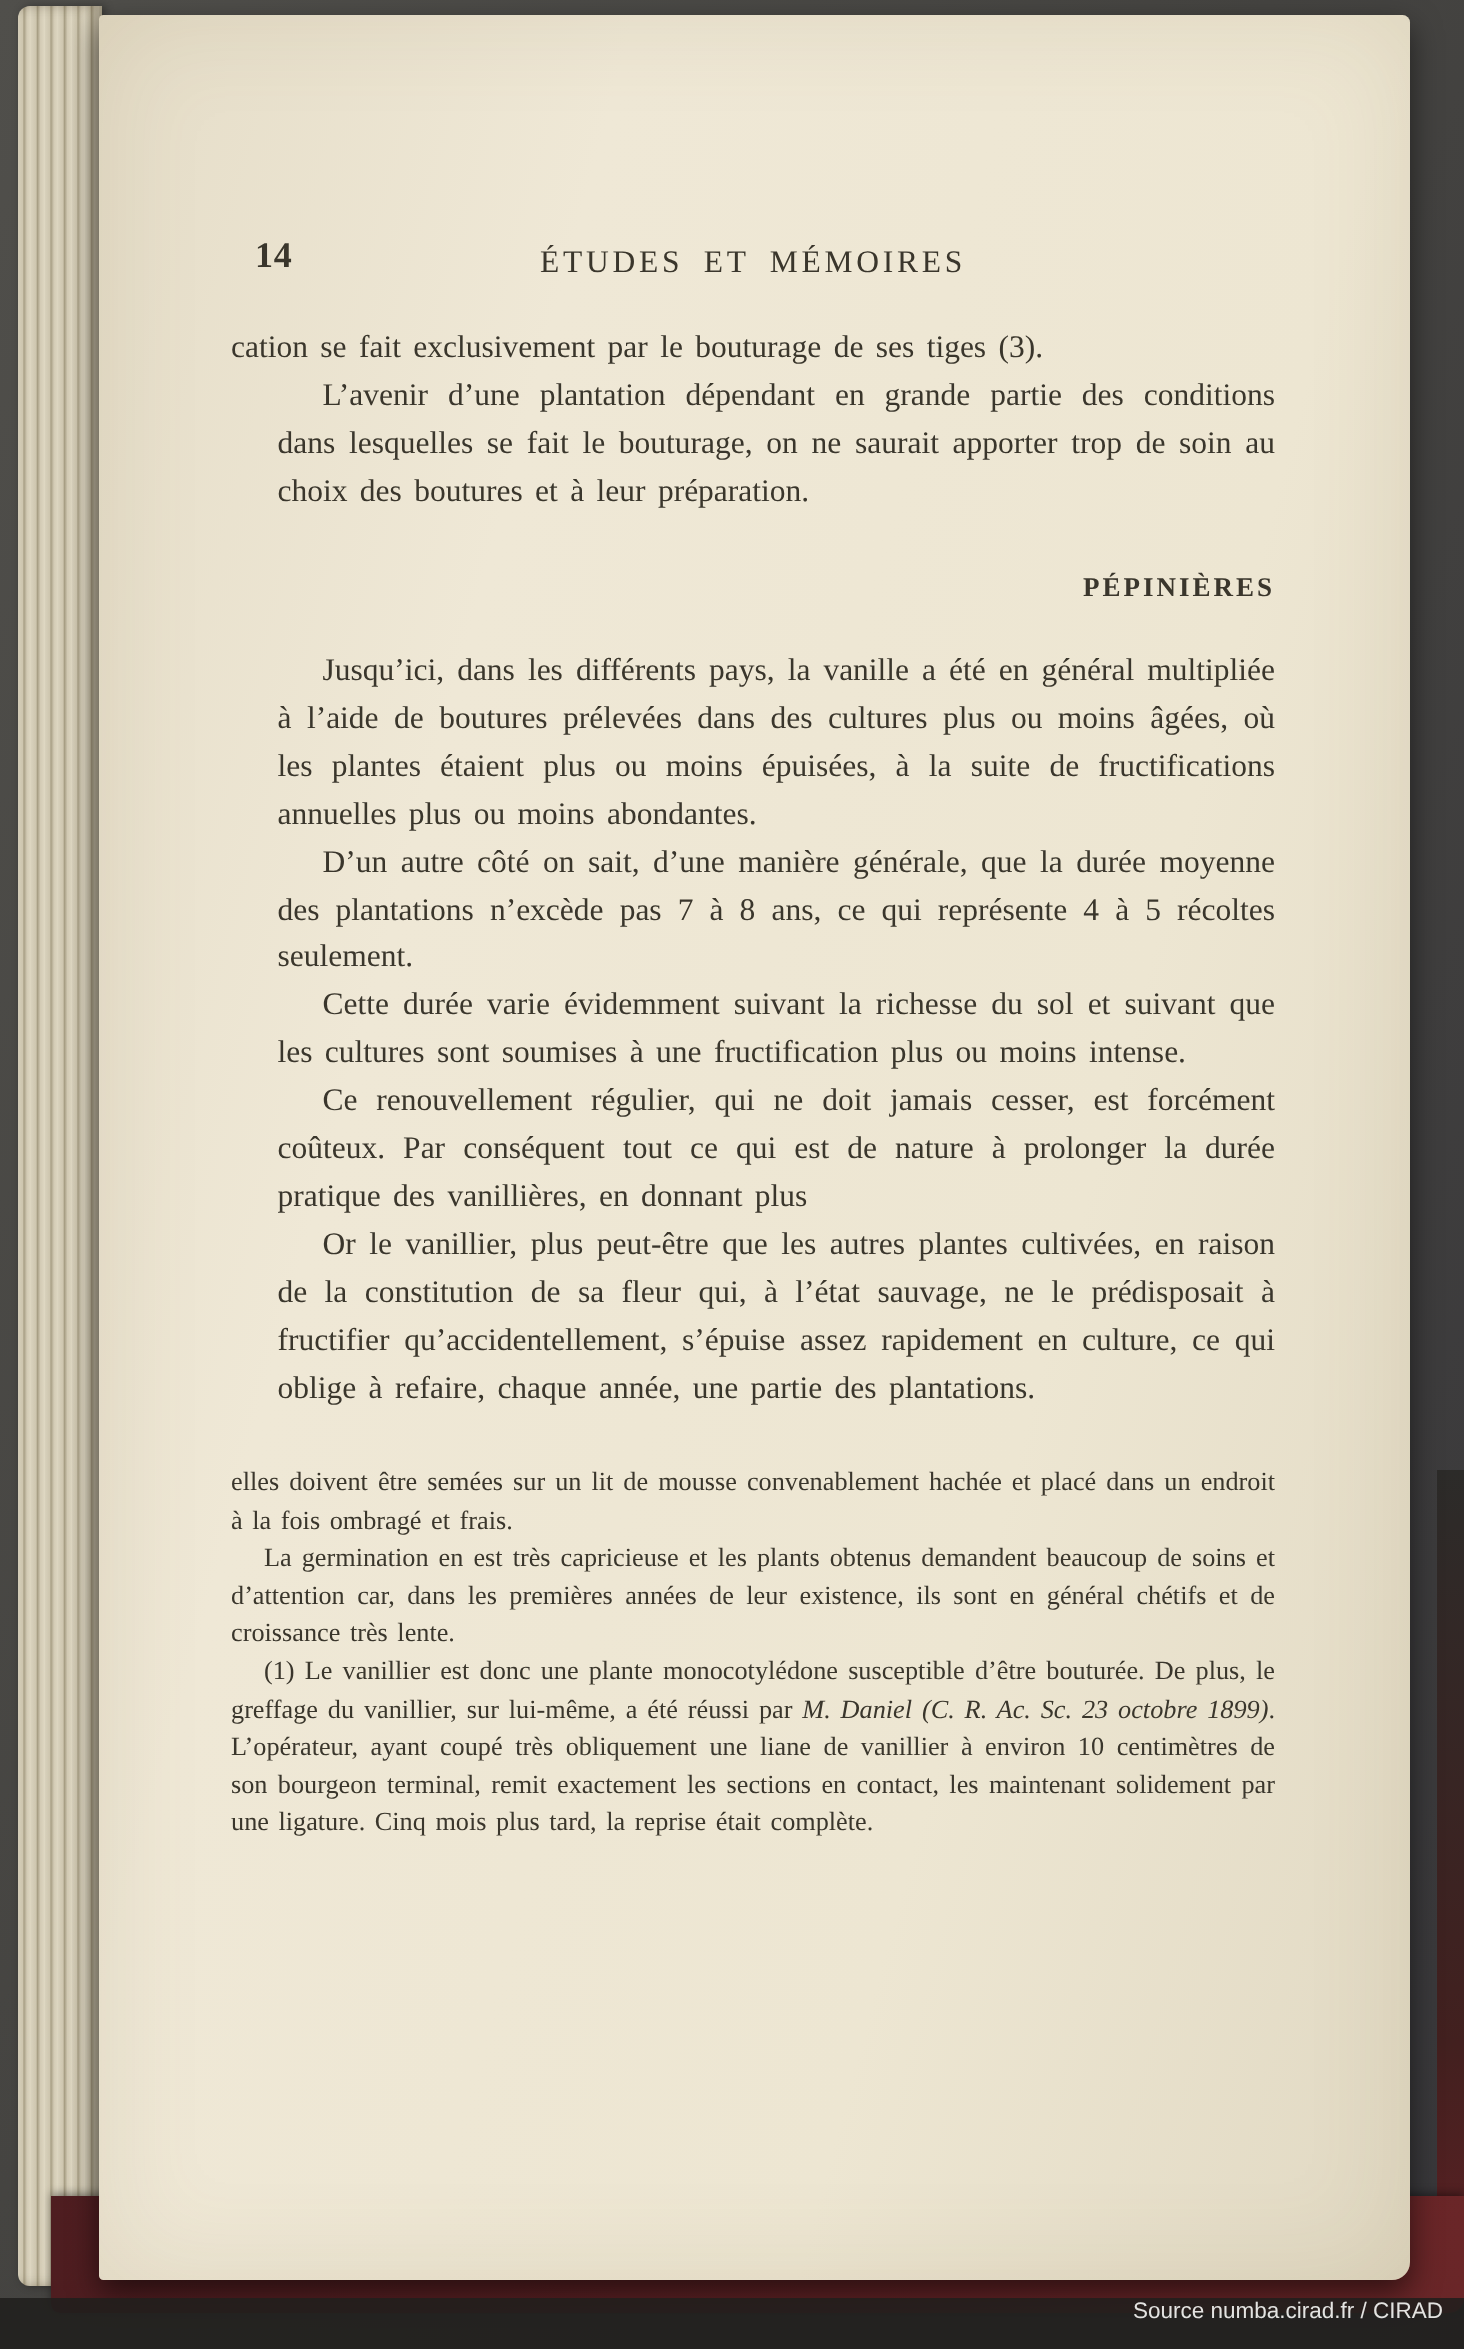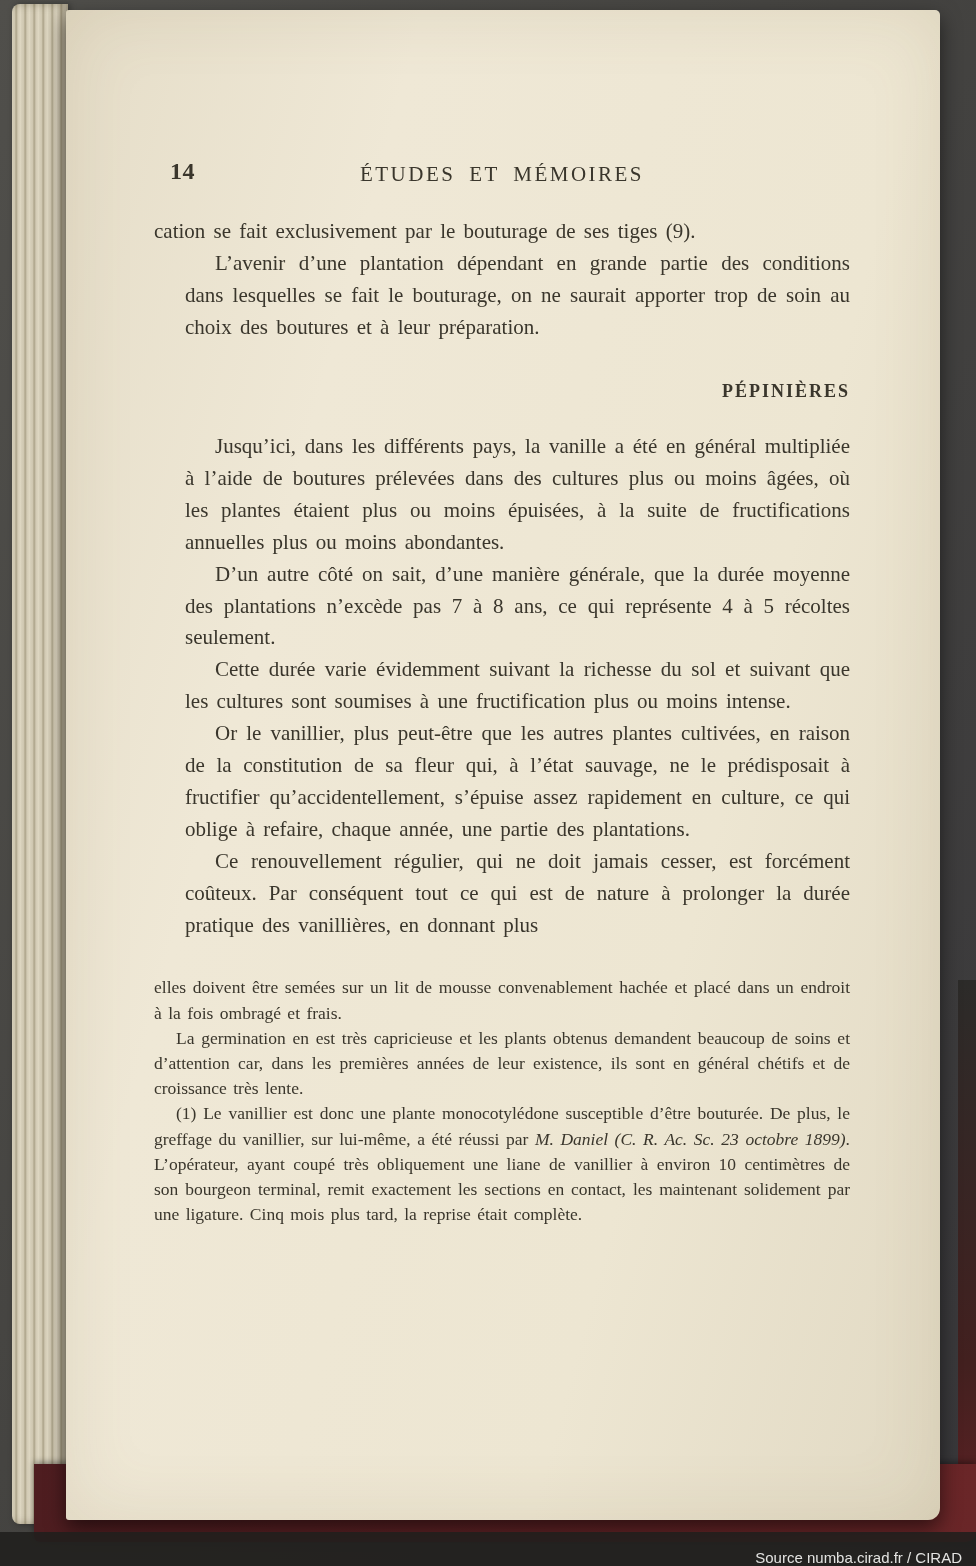--- a/index.html
+++ b/index.html
@@ -57,21 +57,21 @@
   }
 
   .footnotes { margin-top:34px; font-size:17.5px; line-height:1.44; text-align:justify; word-spacing:2px; }
   .footnotes p { margin:0;font-family:Liberation Serif, serif; }
   .footnotes p.indent { text-indent:22px; }
   .footnote-citation { font-style:italic; }
 
   .attribution-bar {
     position:absolute; left:0; right:0; bottom:0; height:34px;
     background:rgba(32,31,29,.88);
-    display:flex; align-items:flex-end; justify-content:flex-end;
+    display:flex; align-items:flex-start; justify-content:flex-end;
     padding-right:14px; box-sizing:border-box;
     color:#e3e3e1; font-family:"Liberation Sans",sans-serif; font-size:15px;
   }
 </style>
 </head>
 <body>
 
 <div class="scan">
 
   <div class="page-stack"></div>
@@ -80,30 +80,30 @@
 
   <div class="page">
     <div class="page-inner">
 
       <div class="running-head">
         <span class="page-number">14</span>
         <span class="head-title">ÉTUDES ET MÉMOIRES</span>
       </div>
 
       <div class="body-text">
-        <p>cation se fait exclusivement par le bouturage de ses tiges (9).</p>
+        <p>cation se fait exclusivement par le bouturage de ses tiges (3).</p>
         <p class="indent">L’avenir d’une plantation dépendant en grande partie des conditions dans lesquelles se fait le bouturage, on ne saurait apporter trop de soin au choix des boutures et à leur préparation.</p>
 
         <div class="section-heading">PÉPINIÈRES</div>
 
         <p class="indent">Jusqu’ici, dans les différents pays, la vanille a été en général multipliée à l’aide de boutures prélevées dans des cultures plus ou moins âgées, où les plantes étaient plus ou moins épuisées, à la suite de fructifications annuelles plus ou moins abondantes.</p>
         <p class="indent">D’un autre côté on sait, d’une manière générale, que la durée moyenne des plantations n’excède pas 7 à 8 ans, ce qui représente 4 à 5 récoltes seulement.</p>
         <p class="indent">Cette durée varie évidemment suivant la richesse du sol et suivant que les cultures sont soumises à une fructification plus ou moins intense.</p>
+        <p class="indent">Ce renouvellement régulier, qui ne doit jamais cesser, est forcément coûteux. Par conséquent tout ce qui est de nature à prolonger la durée pratique des vanillières, en donnant plus</p>
         <p class="indent">Or le vanillier, plus peut-être que les autres plantes cultivées, en raison de la constitution de sa fleur qui, à l’état sauvage, ne le prédisposait à fructifier qu’accidentellement, s’épuise assez rapidement en culture, ce qui oblige à refaire, chaque année, une partie des plantations.</p>
-        <p class="indent">Ce renouvellement régulier, qui ne doit jamais cesser, est forcément coûteux. Par conséquent tout ce qui est de nature à prolonger la durée pratique des vanillières, en donnant plus</p>
       </div>
 
       <div class="footnotes">
         <p>elles doivent être semées sur un lit de mousse convenablement hachée et placé dans un endroit à la fois ombragé et frais.</p>
         <p class="indent">La germination en est très capricieuse et les plants obtenus demandent beaucoup de soins et d’attention car, dans les premières années de leur existence, ils sont en général chétifs et de croissance très lente.</p>
         <p class="indent"><span>(1) Le vanillier est donc une plante monocotylédone susceptible d’être bouturée. De plus, le greffage du vanillier, sur lui-même, a été réussi par </span><span class="footnote-citation">M. Daniel (C. R. Ac. Sc. 23 octobre 1899)</span><span>. L’opérateur, ayant coupé très obliquement une liane de vanillier à environ 10 centimètres de son bourgeon terminal, remit exactement les sections en contact, les maintenant solidement par une ligature. Cinq mois plus tard, la reprise était complète.</span></p>
       </div>
 
     </div>
   </div>

